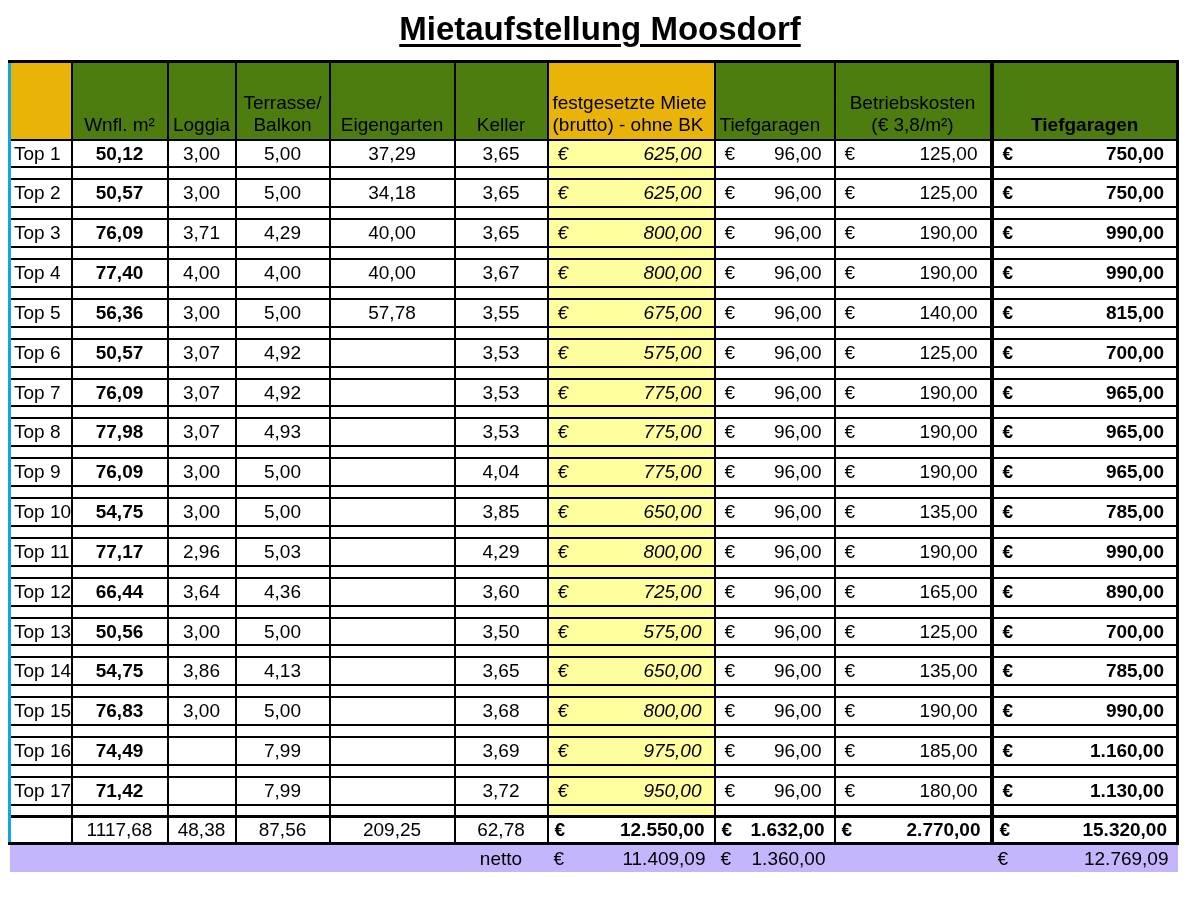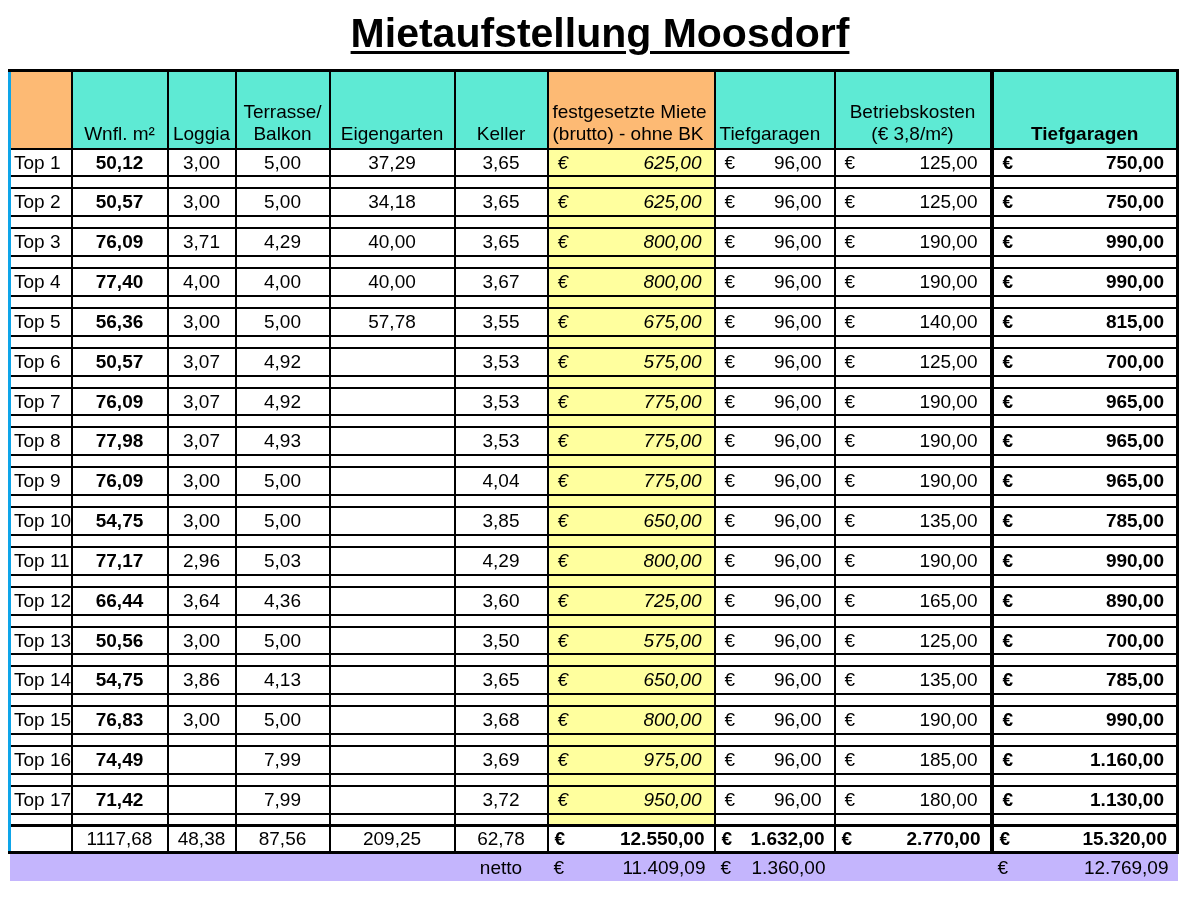--- a/index.html
+++ b/index.html
@@ -5,21 +5,21 @@
   * { box-sizing: border-box; margin: 0; padding: 0; }
   html, body {
     width: 1200px; height: 904px;
     background: #ffffff;
     font-family: "Liberation Sans", sans-serif;
     overflow: hidden;
   }
   .page { padding: 8px 8px 0 8px; }
   .title {
     text-align: center;
-    font-size: 41px;
+    font-size: 33px;
     font-weight: bold;
     text-decoration: underline;
     text-decoration-thickness: 3px;
     text-underline-offset: 4px;
     margin: 2px 0 12px 0;
     color: #000;
   }
   table.rent-table {
     border-collapse: collapse;
     width: 1168px;
@@ -37,23 +37,23 @@
   thead th { border-top: 3px solid #000; }
   .col-first { border-left: 3px solid #0ea5e9; }
   .col-gesamt { border-left: 4px solid #000; border-right: 3px solid #000; }
   
   thead th {
     vertical-align: bottom;
     font-weight: normal;
     height: 78px;
     padding: 3px 3px;
     text-align: center;
-    background: #5eead4;
+    background: #4d7c0f;
   }
-  thead th.gray { background: #fdba74; }
+  thead th.gray { background: #eab308; }
   thead th.align-left { text-align: left; padding-left: 4px; }
   thead th.bold { font-weight: bold; }
   
   tr.data-row { height: 27px; }
   tr.data-row td { padding: 1px 3px; }
   td.toplabel { text-align: left; padding-left: 4px; }
   td.num { text-align: center; }
   td.b { font-weight: bold; }
   
   td.money { padding: 0; vertical-align: middle; }

